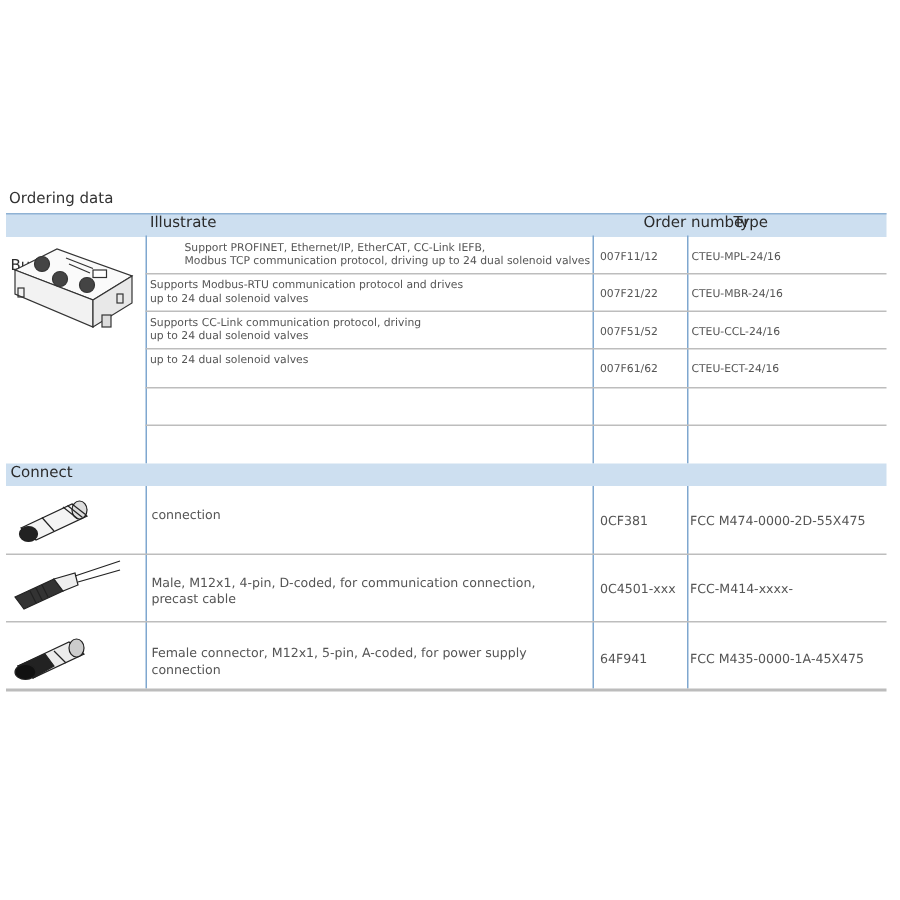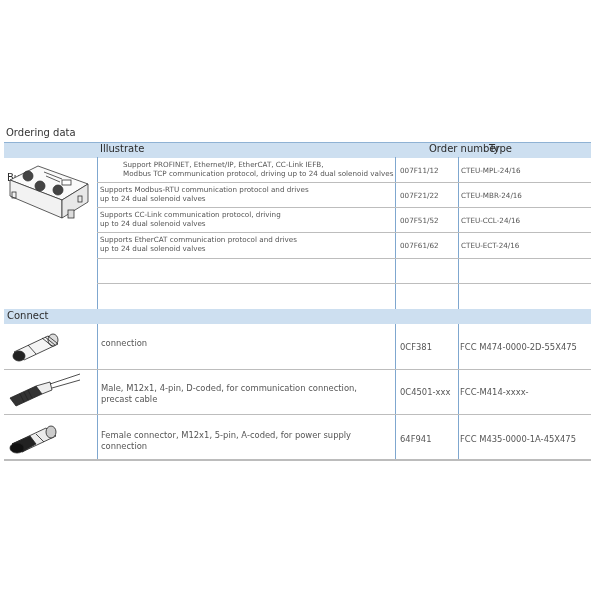--- a/index.html
+++ b/index.html
@@ -69,21 +69,20 @@
 
 <div class="abs cell" style="left:100px;top:210px;">
   <div>Supports CC-Link communication protocol, driving</div>
   <div>up to 24 dual solenoid valves</div>
 </div>
 <div class="abs cell" style="left:400px;top:216px;">007F51/52</div>
 <div class="abs cell" style="left:461px;top:216px;text-align:center;">CTEU-CCL-24/16</div>
 <div class="abs hline" style="left:97px;width:494px;top:232px;"></div>
 
 <div class="abs cell" style="left:100px;top:235px;">
-  <div>Supports EtherCAT communication protocol and drives</div>
   <div>up to 24 dual solenoid valves</div>
 </div>
 <div class="abs cell" style="left:400px;top:241px;">007F61/62</div>
 <div class="abs cell" style="left:461px;top:241px;">CTEU-ECT-24/16</div>
 <div class="abs hline" style="left:97px;width:494px;top:258px;"></div>
 
 <div class="abs hline" style="left:97px;width:494px;top:283px;"></div>
 
 <div class="abs bar" style="top:309px;height:15px;"></div>
 <div class="abs hdr" style="left:7px;top:310px;">Connect</div>

